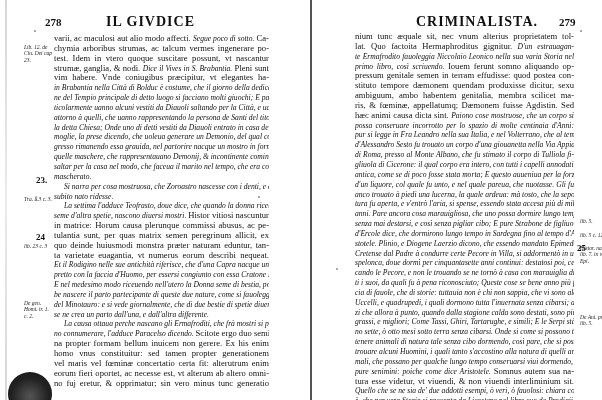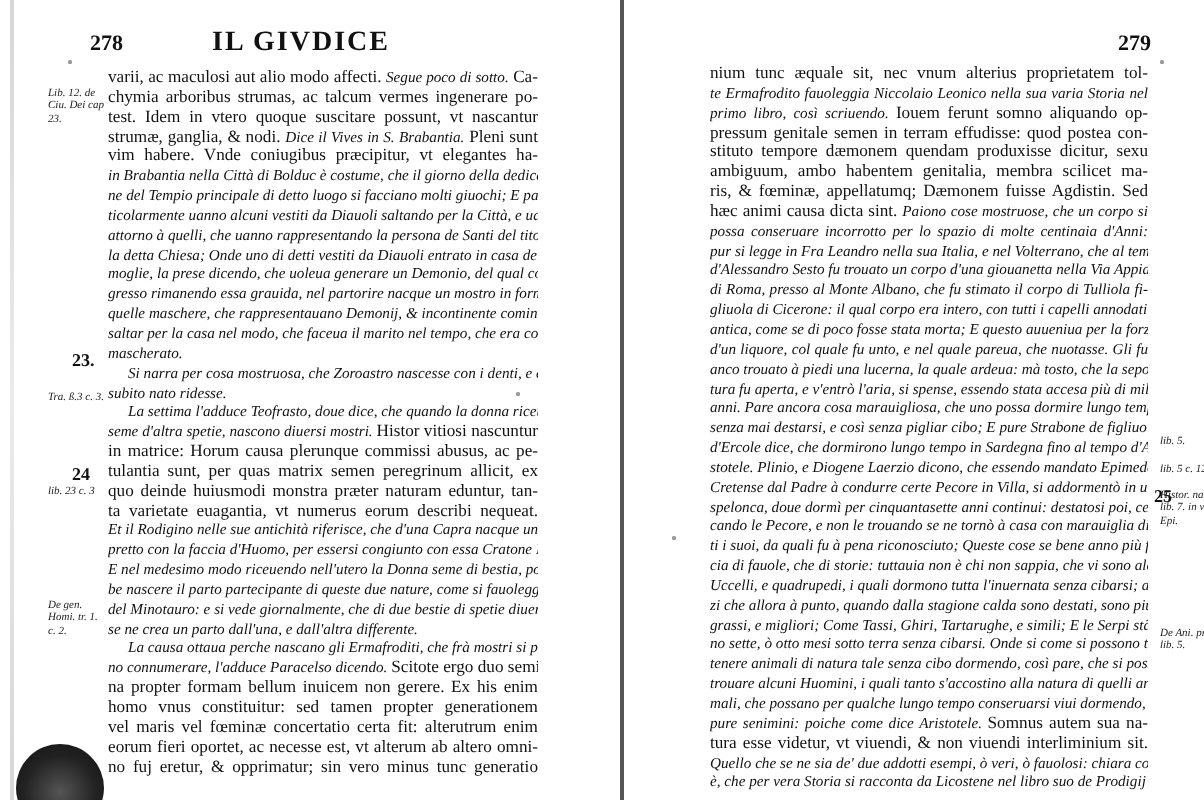--- a/index.html
+++ b/index.html
@@ -95,23 +95,25 @@
         <div class="margin-note" style="left: 24px; top: 44px; width: 30px;">Lib. 12. de Ciu. Dei cap 23.</div>
         <div class="margin-note" style="left: 24px; top: 196px; width: 30px;">Tra. ß.3 c. 3.</div>
         <div class="margin-note" style="left: 24px; top: 243px; width: 30px;">lib. 23 c. 3</div>
         <div class="margin-note" style="left: 24px; top: 300px; width: 30px;">De gen. Homi. tr. 1. c. 2.</div>
         <div class="margin-num" style="left: 36px; top: 175px;">23.</div>
         <div class="margin-num" style="left: 36px; top: 232px;">24</div>
       </div>
   </div>
 
   <div class="page right">
+    <div class="running-head" style="left:104px;">CRIMINALISTA.</div>
     <div class="folio" style="left:247px;">279</div>
     <div class="text-block" id="right-text" style="left:43px; top:32px; width:219px;">
         <span class="line"><span class="rm">nium tunc æquale sit, nec vnum alterius proprietatem tol-</span></span>
+        <span class="line"><span class="rm">lat. Quo factoita Hermaphroditus gignitur. </span><span class="it">D'un estrauagan-</span></span>
         <span class="line"><span class="it">te Ermafrodito fauoleggia Niccolaio Leonico nella sua varia Storia nel</span></span>
         <span class="line"><span class="it">primo libro, così scriuendo. </span><span class="rm">Iouem ferunt somno aliquando op-</span></span>
         <span class="line"><span class="rm">pressum genitale semen in terram effudisse: quod postea con-</span></span>
         <span class="line"><span class="rm">stituto tempore dæmonem quendam produxisse dicitur, sexu</span></span>
         <span class="line"><span class="rm">ambiguum, ambo habentem genitalia, membra scilicet ma-</span></span>
         <span class="line"><span class="rm">ris, &amp; fœminæ, appellatumq; Dæmonem fuisse Agdistin. Sed</span></span>
         <span class="line"><span class="rm">hæc animi causa dicta sint. </span><span class="it">Paiono cose mostruose, che un corpo si</span></span>
         <span class="line"><span class="it">possa conseruare incorrotto per lo spazio di molte centinaia d'Anni:</span></span>
         <span class="line"><span class="it">pur si legge in Fra Leandro nella sua Italia, e nel Volterrano, che al tempo</span></span>
         <span class="line"><span class="it">d'Alessandro Sesto fu trouato un corpo d'una giouanetta nella Via Appia</span></span>

